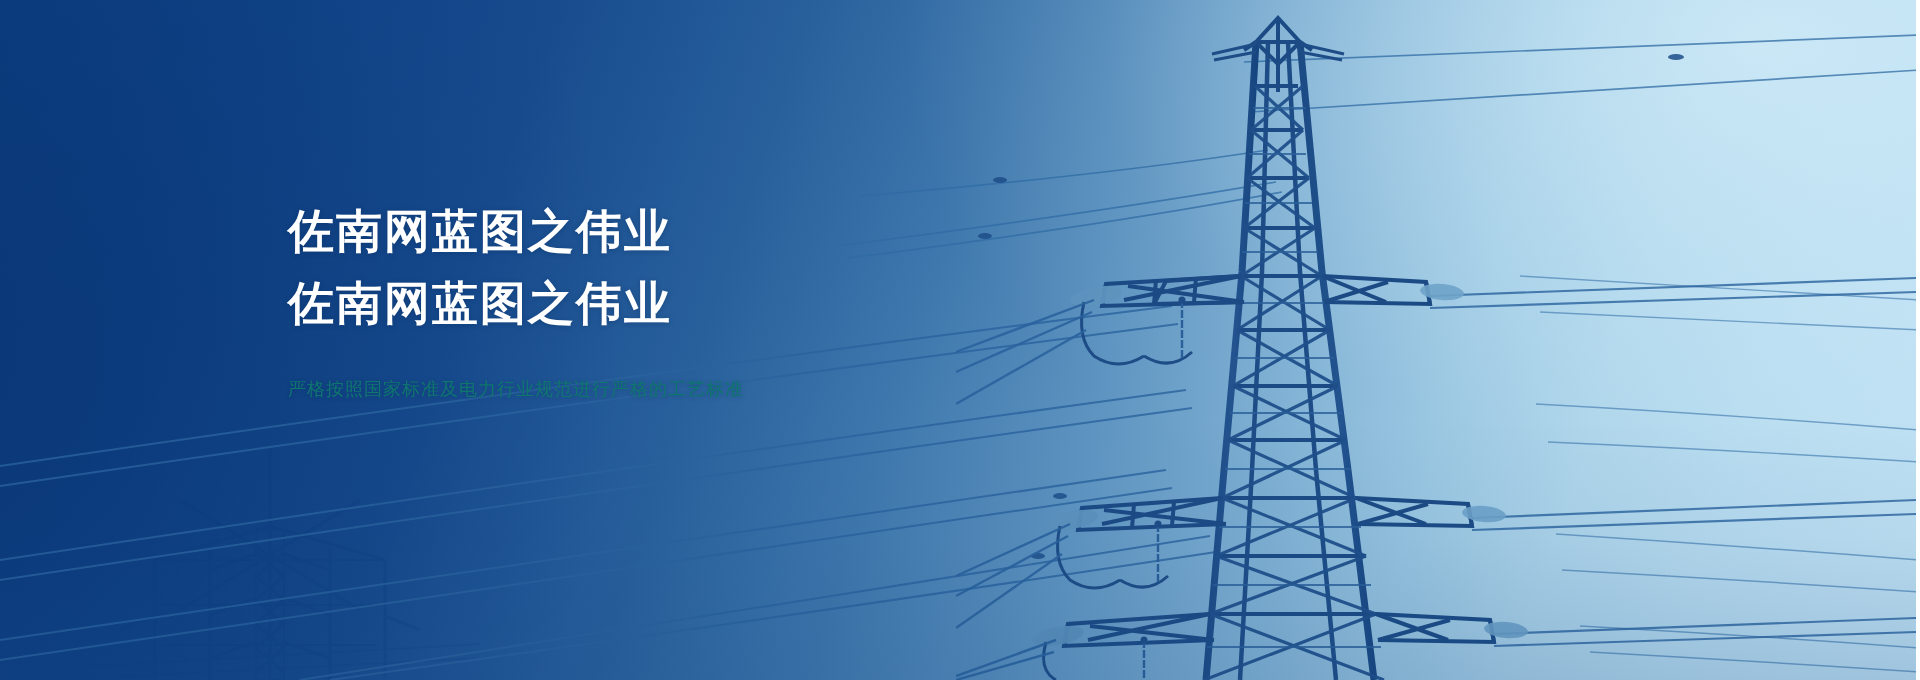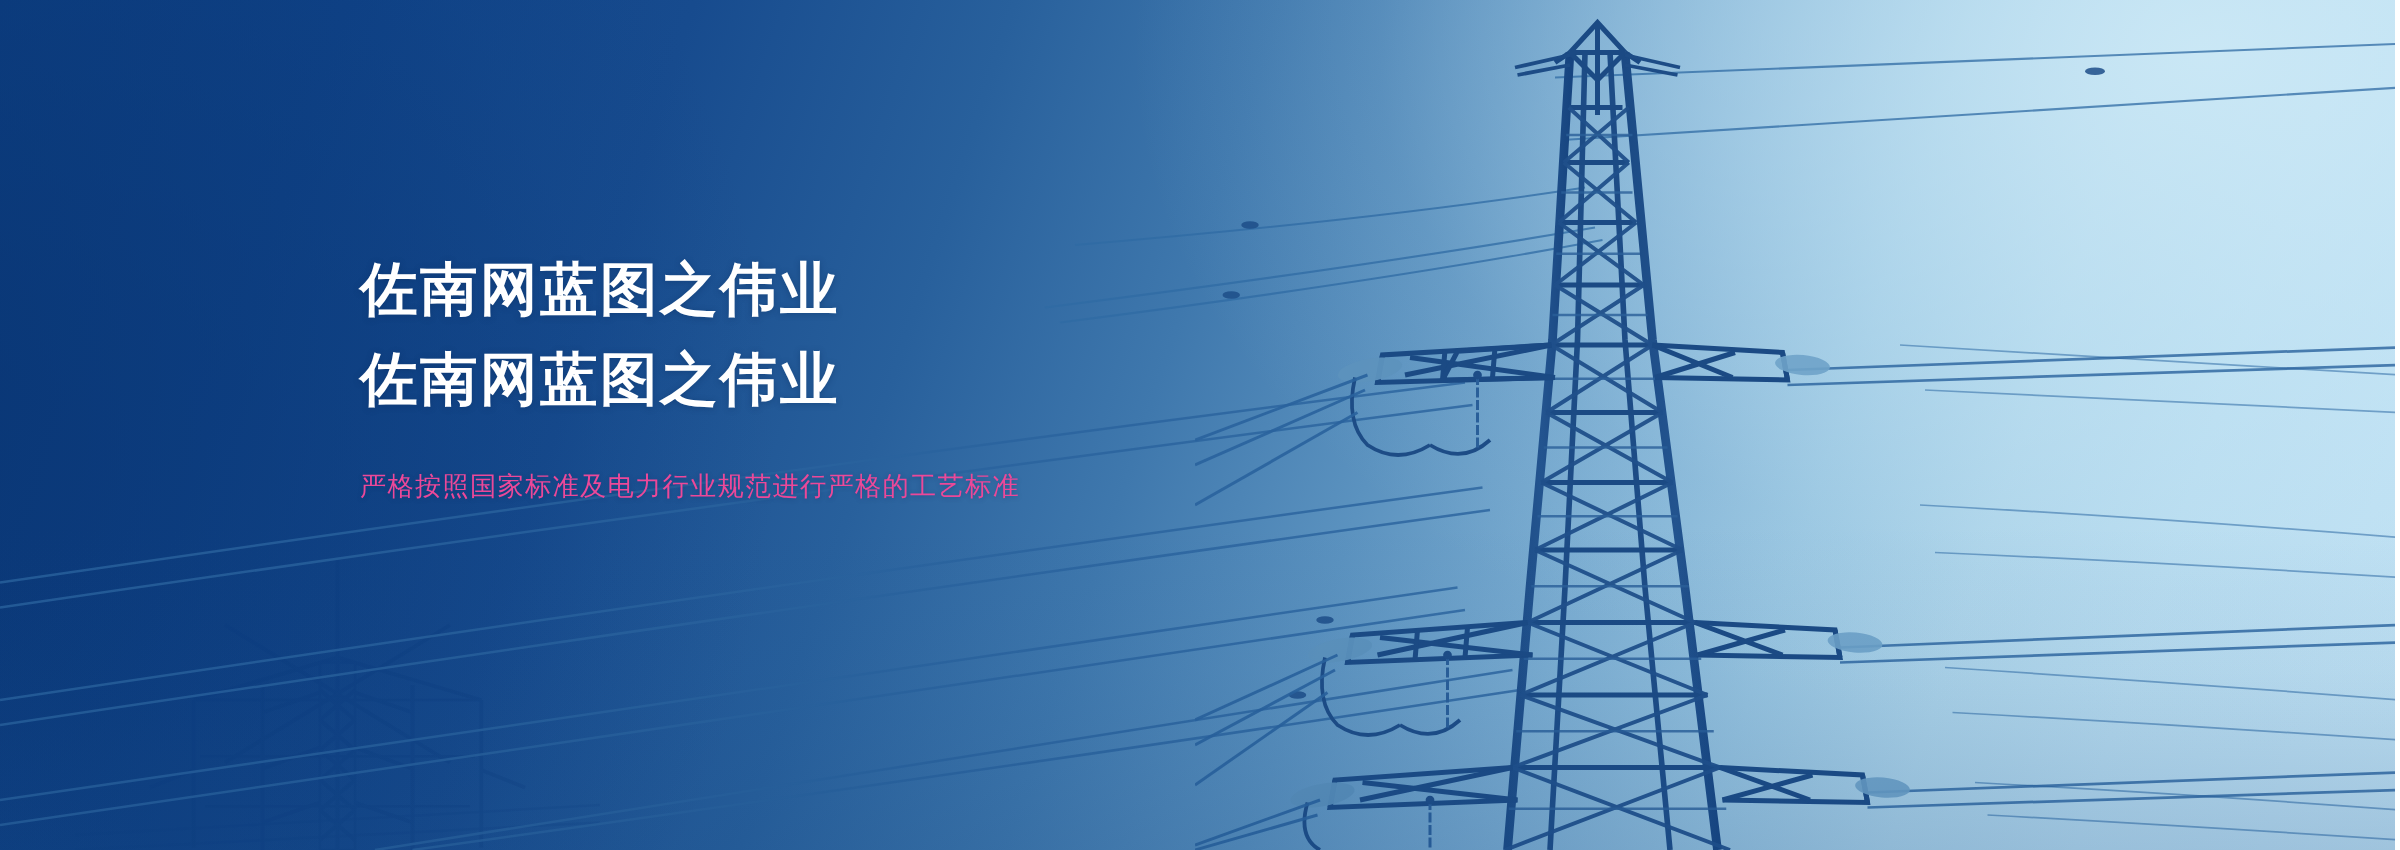--- a/index.html
+++ b/index.html
@@ -102,22 +102,22 @@
   .headline {
     color: #ffffff;
     font-size: 46px;
     font-weight: bold;
     line-height: 72px;
     letter-spacing: 2px;
     text-shadow: 0 1px 5px rgba(8,40,85,0.35);
     white-space: nowrap;
   }
   .subline {
-    color: #ec4899;
-    font-size: 21px;
+    color: #0f766e;
+    font-size: 18px;
     font-weight: normal;
     line-height: 46px;
     letter-spacing: 1px;
     text-shadow: 0 1px 4px rgba(8,40,85,0.30);
     white-space: nowrap;
   }
   .sub-block { margin-top: 26px; }
 </style>
 </head>
 <body>

